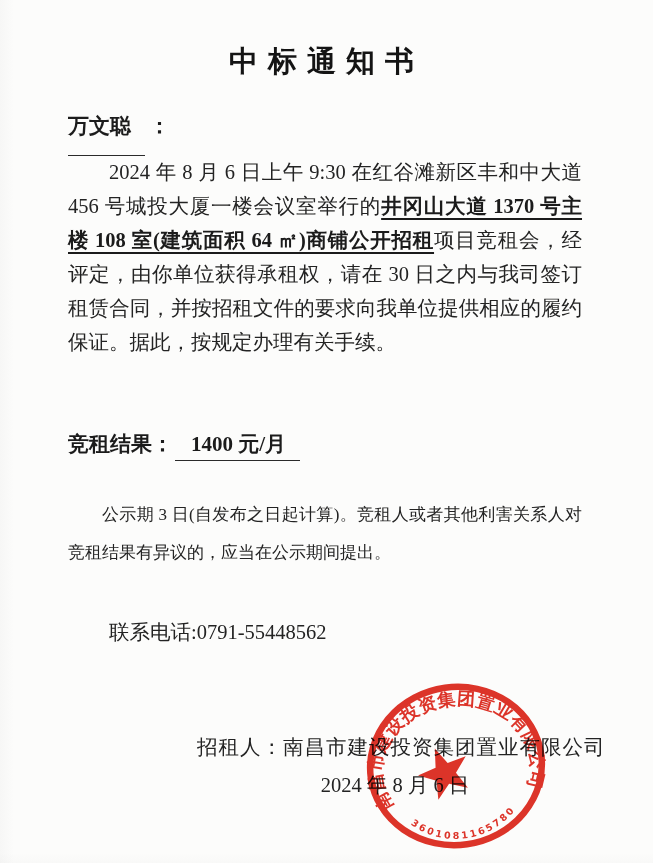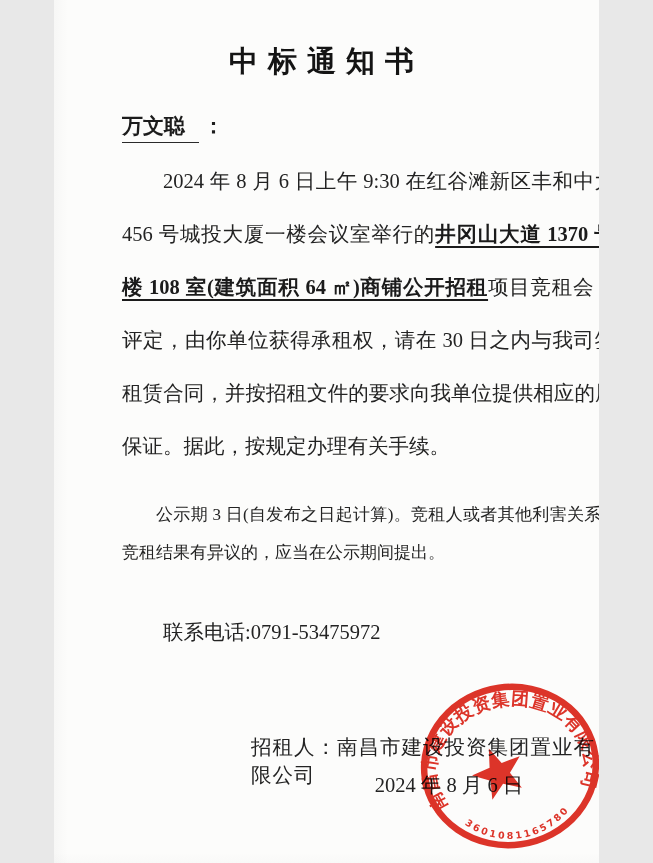--- a/index.html
+++ b/index.html
@@ -1,18 +1,18 @@
 <!DOCTYPE html>
 <html><head>
 <meta charset="utf-8">
 <style>
   html,body{margin:0;padding:0;background:#e8e8e8;}
   .page{
     position:relative;
-    width:545px;height:863px;
+    width:653px;height:863px;
     margin:0 auto;
     background:#fcfcfb;
     overflow:hidden;
     font-family:"Liberation Serif","DejaVu Serif",serif;
     color:#212121;
   }
   
   .page::before{
     content:"";position:absolute;inset:0;pointer-events:none;
     background:linear-gradient(90deg, rgba(200,200,200,.10) 0, rgba(255,255,255,0) 14px),
@@ -24,26 +24,26 @@
     font-size:29px;font-weight:700;letter-spacing:10px;
     color:#141414;margin:0;
   }
   .salutation{
     position:absolute;top:112px;left:68px;
     font-size:21px;font-weight:700;color:#1c1c1c;
   }
   .salutation .name{
     display:inline-block;
     border-bottom:1.6px solid #2a2a2a;
-    padding-right:14px;padding-bottom:2px;
+    padding-right:14px;padding-bottom:15px;
   }
   .salutation .colon{margin-left:4px;}
   .body-text{
     position:absolute;left:68px;width:514px;
-    font-size:20.5px;line-height:53px;
+    font-size:20.5px;line-height:34px;
     text-align:justify;text-justify:inter-ideograph;
     margin:0;color:#232323;
     text-indent:2em;
   }
   .para1{top:155px;height:248px;}
   .highlight{
     font-weight:700;
     text-decoration:underline;
     text-underline-offset:5px;
     text-decoration-thickness:1.5px;
@@ -96,25 +96,28 @@
 <div class="page">
 
   <h1 class="title">中标通知书</h1>
 
   <div class="salutation">
     <span class="name">万文聪</span><span class="colon">：</span>
   </div>
 
   <p class="body-text para1"><span>2024 年 8 月 6 日上午 9:30 在红谷滩新区丰和中大道 456 号城投大厦一楼会议室举行的</span><span class="highlight">井冈山大道 1370 号主楼 108 室(建筑面积 64 ㎡)商铺公开招租</span><span>项目竞租会，经评定，由你单位获得承租权，请在 30 日之内与我司签订租赁合同，并按招租文件的要求向我单位提供相应的履约保证。据此，按规定办理有关手续。</span></p>
 
+  <div class="result-line">
+    <span>竞租结果：</span><span class="result-value">1400 元/月</span>
+  </div>
 
   <p class="body-text para2">公示期 3 日(自发布之日起计算)。竞租人或者其他利害关系人对竞租结果有异议的，应当在公示期间提出。</p>
 
 
-  <p class="body-text line-phone">联系电话:0791-53475972</p>
+  <p class="body-text line-phone">联系电话:0791-55448562</p>
 
   <div class="sig-company">
     <span>招租人：</span><span>南昌市建设投资集团置业有限公司</span>
   </div>
 
   <div class="sig-date">2024 年 8 月 6 日</div>
 
   <svg class="seal" viewBox="-100 -100 200 200" aria-hidden="true">
     <defs>
       <path id="arcTop" d="M -70 26 A 75 64 0 1 1 70 26" fill="none"></path>

